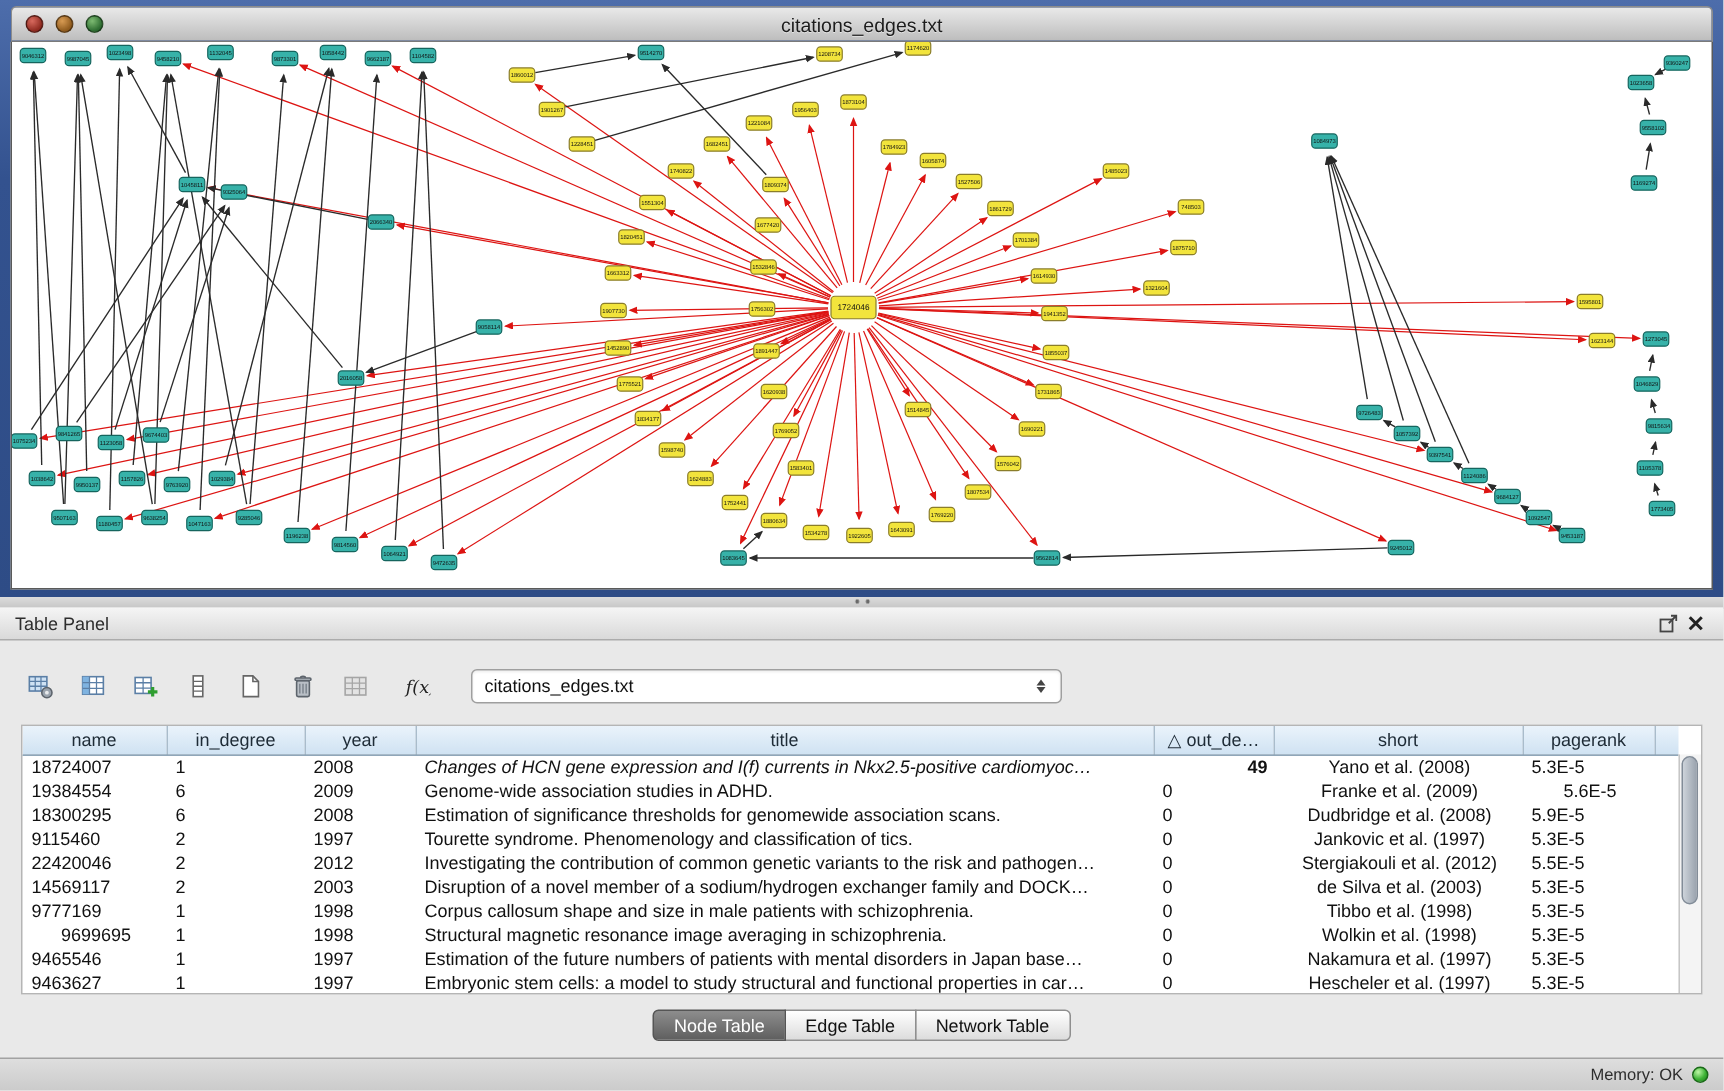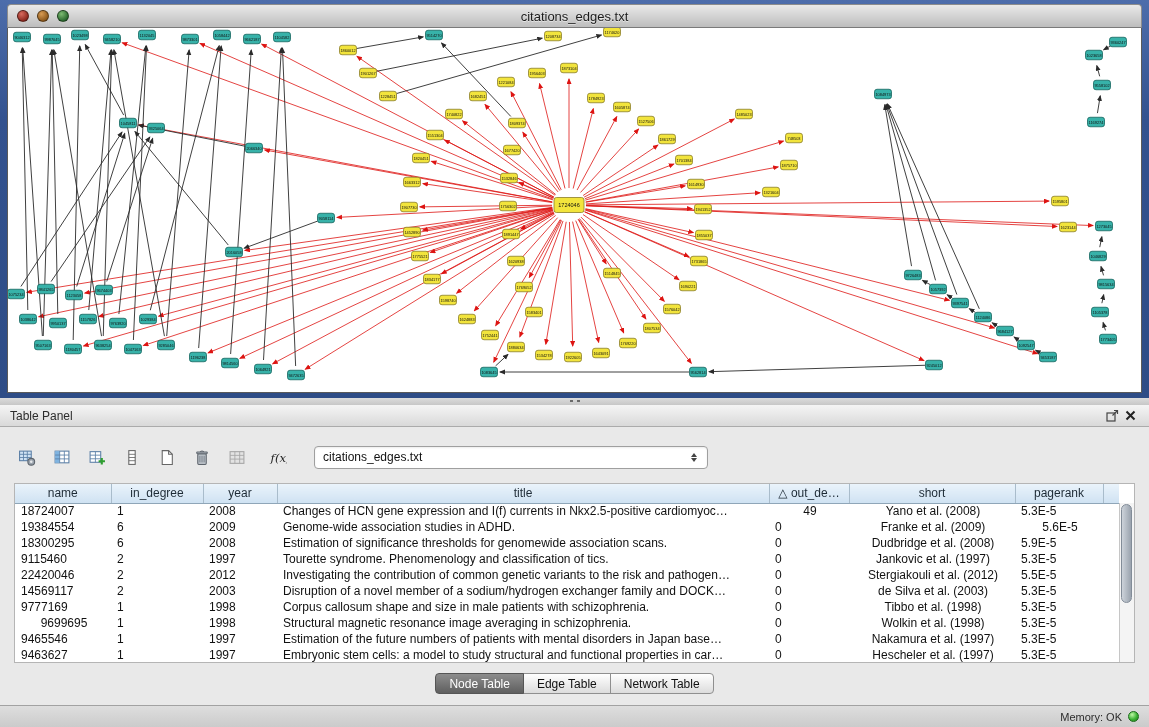--- a/index.html
+++ b/index.html
@@ -740,22 +740,22 @@
               <th style="width: 166px;">short</th>
               <th style="width: 88px;">pagerank</th>
               <th class="filler" style="width: 16px;"></th>
             </tr>
           </thead>
         <tbody id="tbody">
             <tr>
               <td style="text-align: left; margin-top: 29px;">18724007</td>
               <td style="text-align: left;">1</td>
               <td style="text-align: left;">2008</td>
-              <td style="text-align: left;">Changes of HCN gene expression and I(f) currents in Nkx2.5-positive cardiomyoc…</td>
-              <td style="text-align: center;">49</td>
+              <td style="text-align: left; font-style: italic;">Changes of HCN gene expression and I(f) currents in Nkx2.5-positive cardiomyoc…</td>
+              <td style="text-align: right; font-weight: bold;">49</td>
               <td style="text-align: center;">Yano et al. (2008)</td>
               <td style="text-align: left;">5.3E-5</td>
               <td></td>
             </tr>
             <tr>
               <td style="text-align: left;">19384554</td>
               <td style="text-align: left;">6</td>
               <td style="text-align: left;">2009</td>
               <td style="text-align: left;">Genome-wide association studies in ADHD.</td>
               <td style="text-align: left;">0</td>

